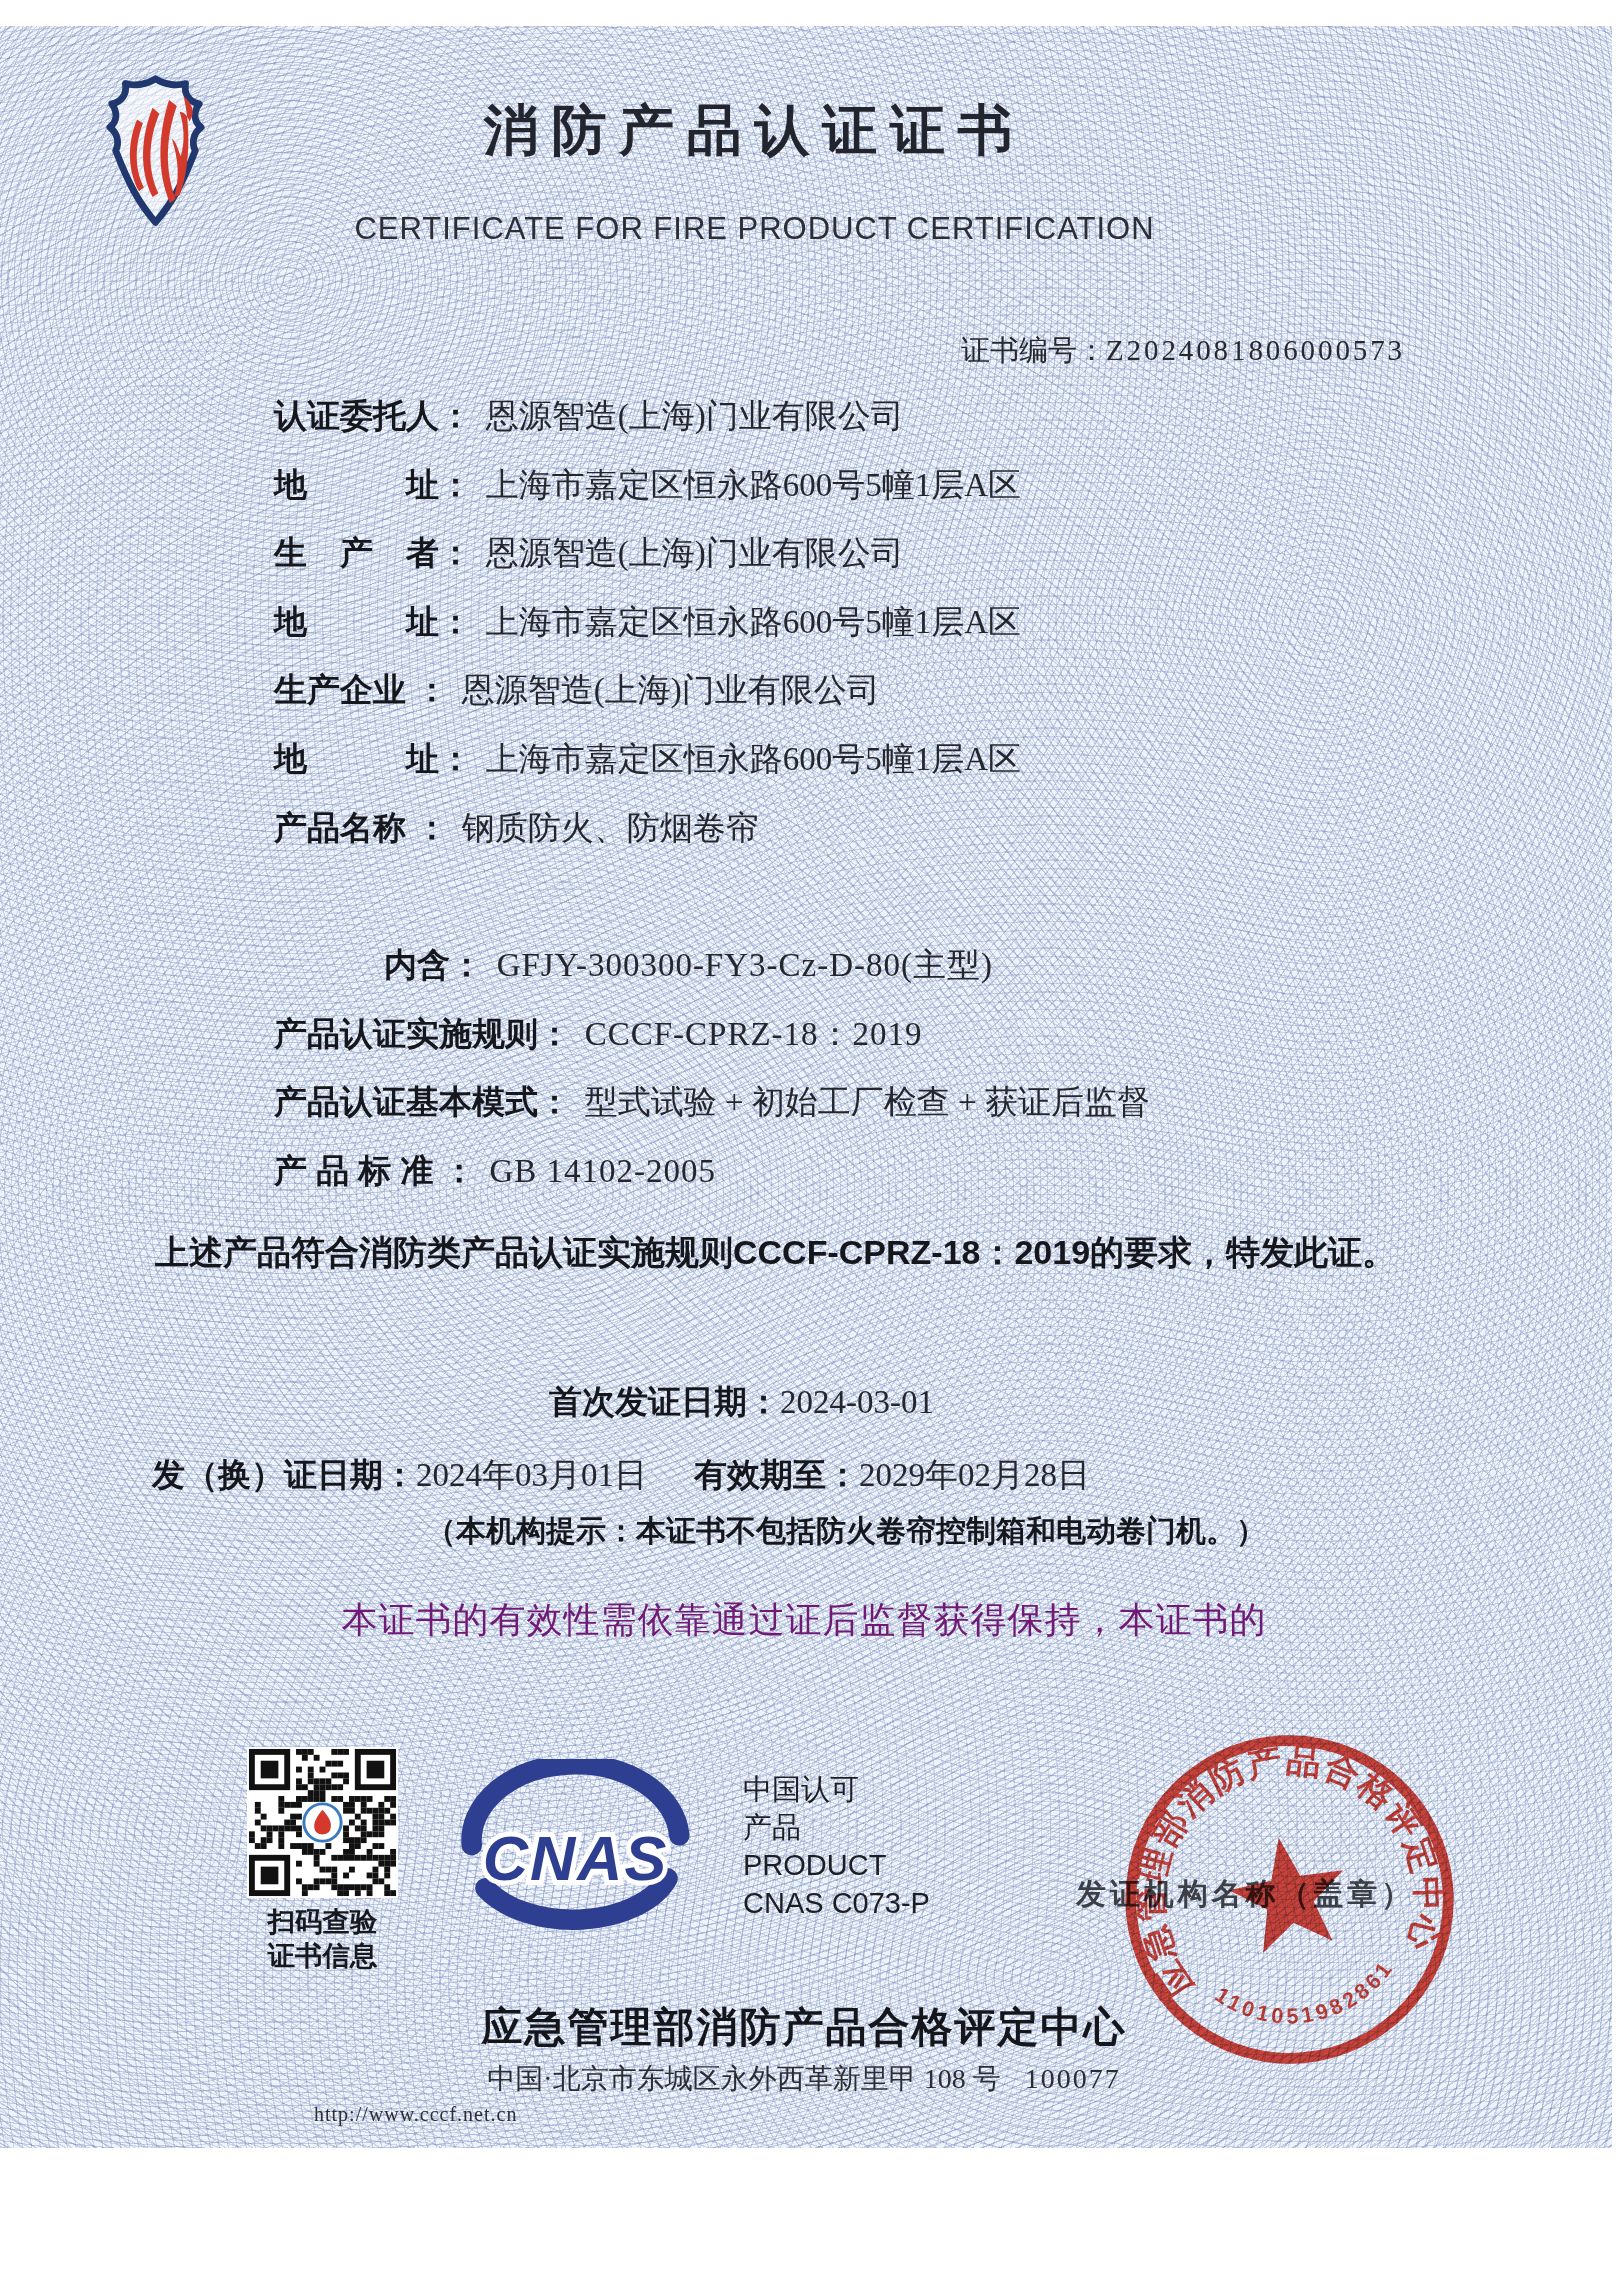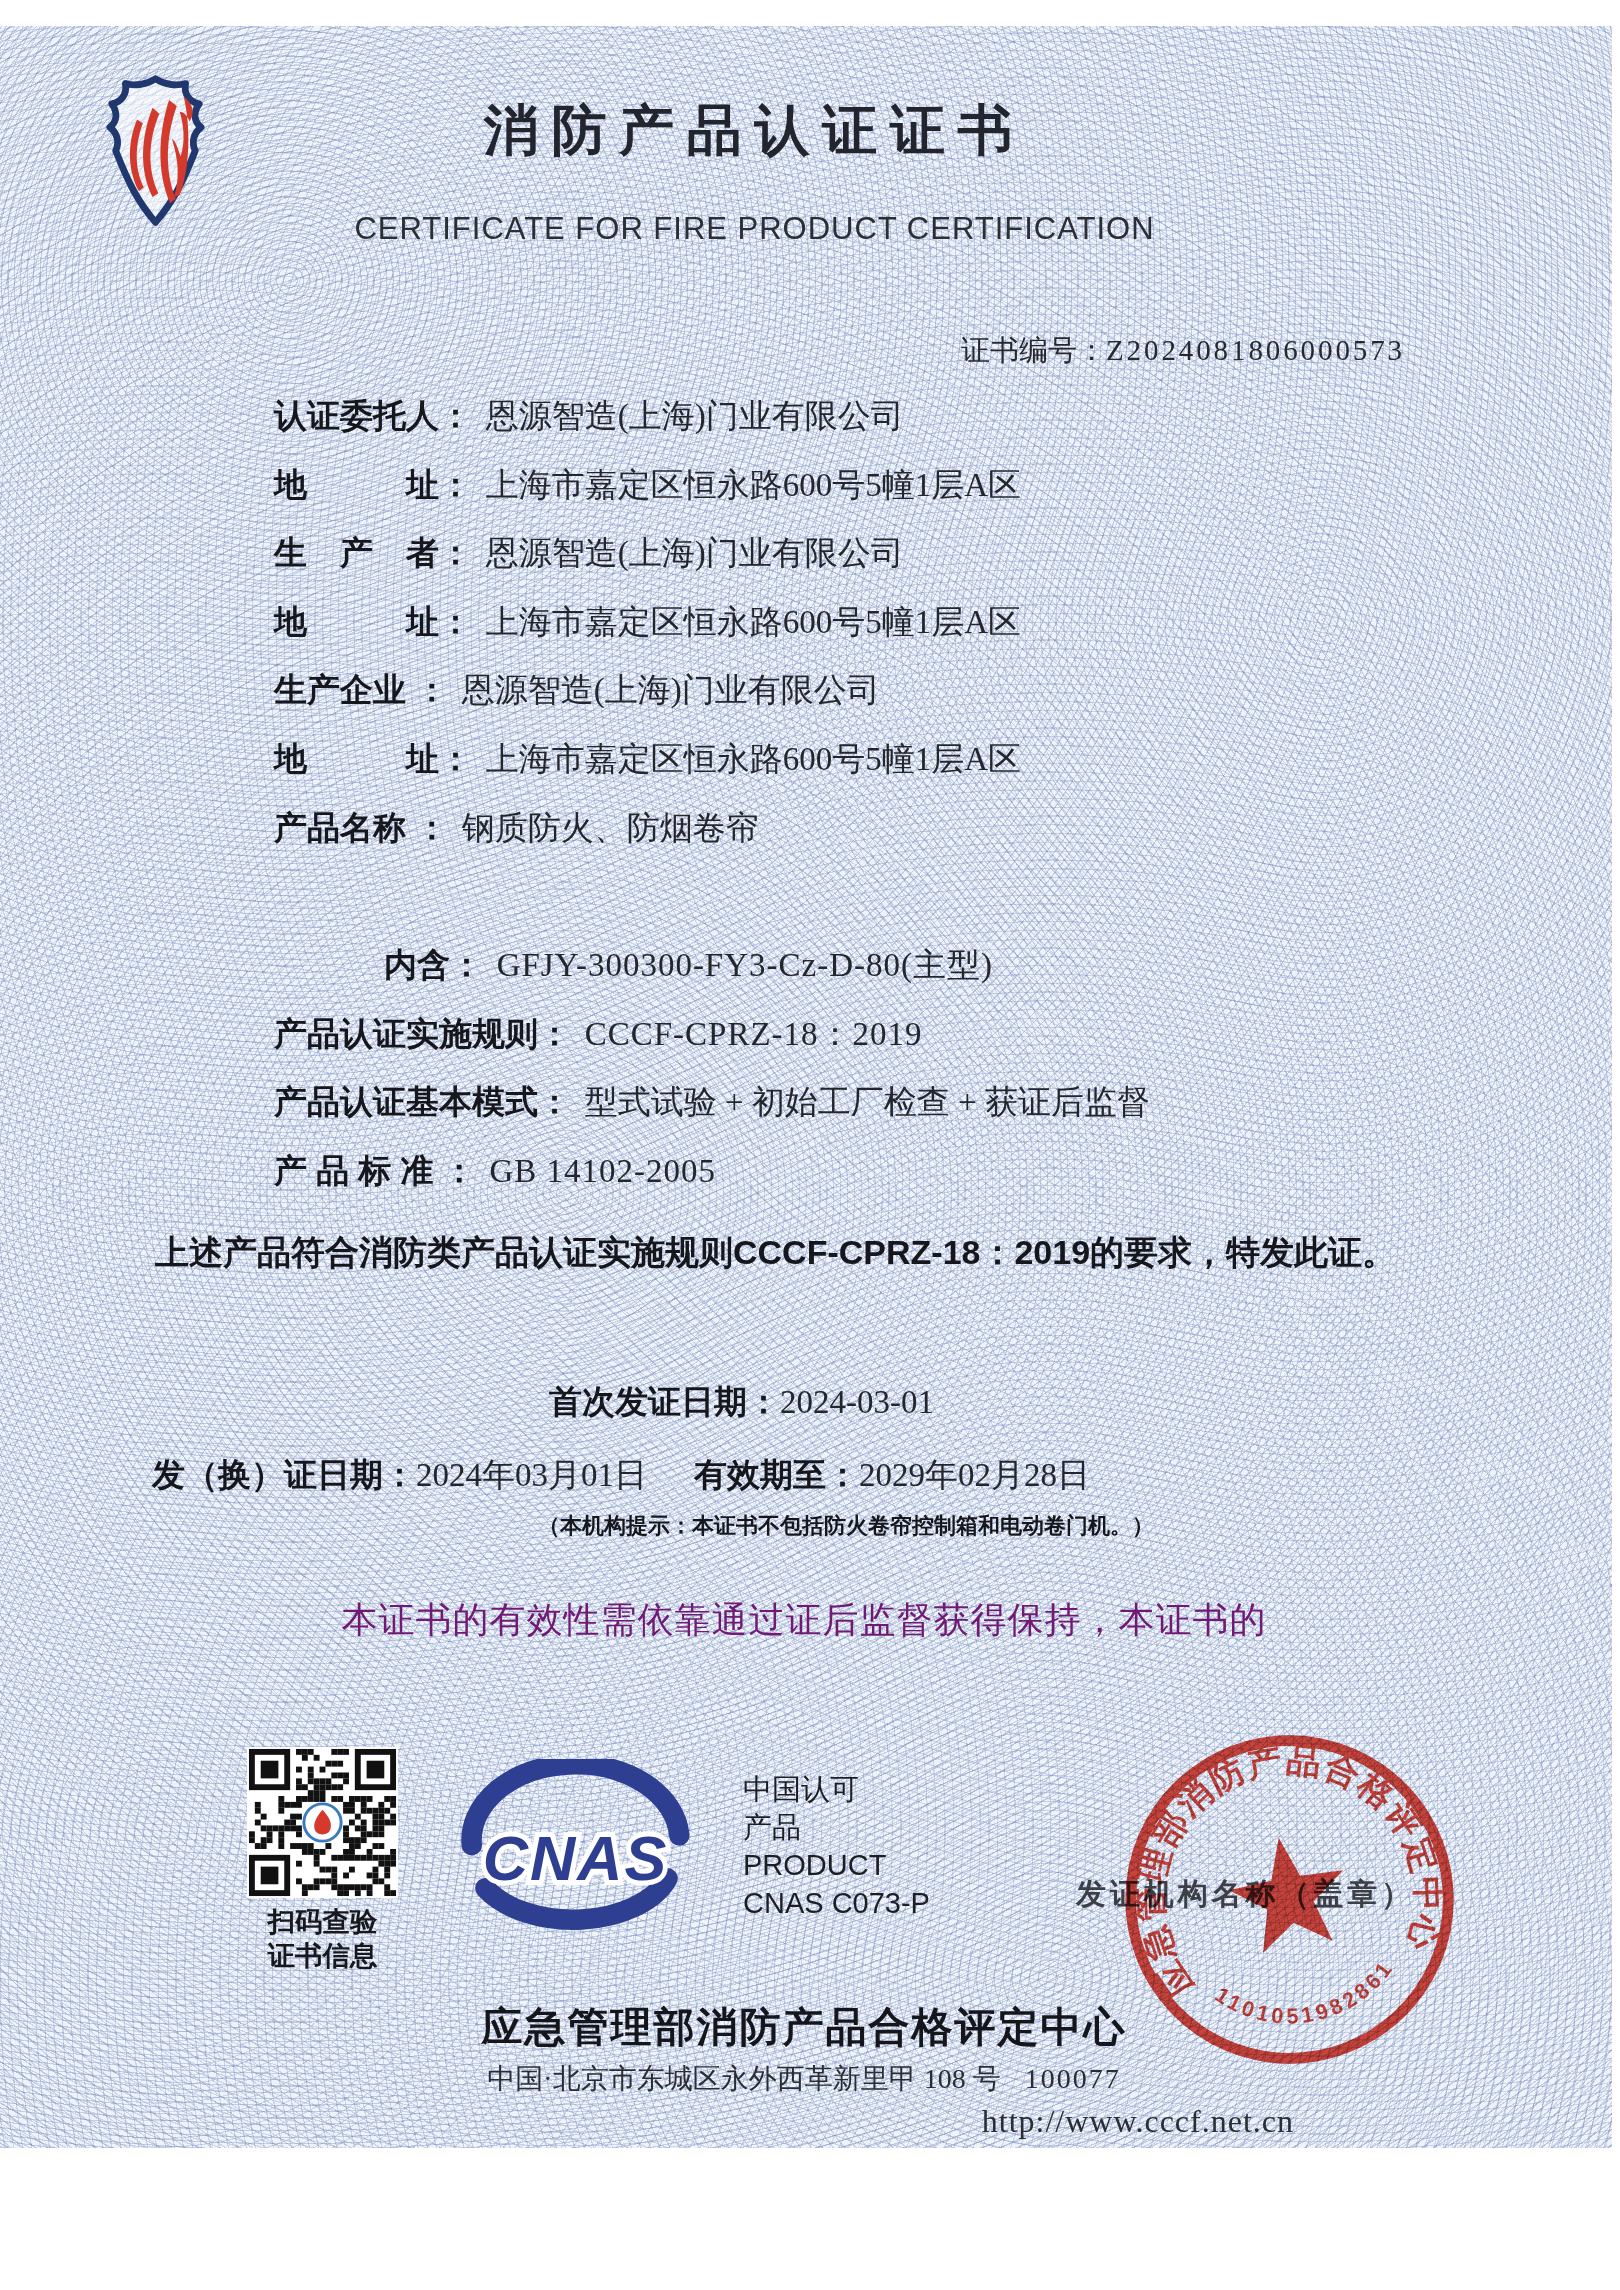--- a/index.html
+++ b/index.html
@@ -34,21 +34,21 @@
   .row-indent{left:384px;}
 
   .statement{top:1221px;left:155px;width:1313px;font-size:34px;font-weight:bold;
     line-height:62px;color:#15171d;text-align:justify;}
 
   .first-issue{top:1380px;left:549px;font-size:33px;white-space:nowrap;}
   .reissue{top:1453px;left:152px;font-size:33px;white-space:nowrap;}
   .lblb{font-weight:bold;color:#15171d;}
   .valn{font-family:"Liberation Serif","DejaVu Serif",serif;color:#24262d;}
   .gap-left{margin-left:47px;}
-  .note{top:1511px;left:356px;width:980px;text-align:center;font-size:22px;font-weight:bold;color:#15171d;}
+  .note{top:1511px;left:356px;width:980px;text-align:center;font-size:30px;font-weight:bold;color:#15171d;}
 
   .validity1{top:1596px;left:216px;width:1176px;text-align:center;font-size:36px;color:#701a75;
     font-family:"Liberation Serif","DejaVu Serif",serif;letter-spacing:1px;}
   .validity2{top:1660px;left:216px;width:1176px;text-align:center;font-size:36px;color:#17191f;
     font-family:"Liberation Serif","DejaVu Serif",serif;letter-spacing:1px;}
 
   .qr{top:1747px;left:247px;width:151px;height:151px;}
   .qr-caption{top:1905px;left:247px;width:151px;text-align:center;font-size:27.4px;line-height:34px;
     font-weight:600;color:#16181d;}
 
@@ -58,21 +58,21 @@
   .seal-label{top:1874px;left:1076px;font-size:30px;font-weight:600;letter-spacing:3.9px;
     color:#3c4046;font-family:"Liberation Serif","DejaVu Serif",serif;z-index:2;}
   .stamp{top:1727px;left:1117px;width:345px;height:345px;z-index:3;
     transform:rotate(-10deg);opacity:.93;mix-blend-mode:multiply;}
 
   .footer-org{top:2000px;left:314px;width:980px;text-align:center;font-size:41px;font-weight:bold;
     letter-spacing:2px;color:#14161c;}
   .footer-addr{top:2060px;left:314px;width:980px;text-align:center;font-size:28px;color:#2a2d33;
     font-family:"Liberation Serif","DejaVu Serif",serif;}
   .footer-addr .zip{margin-left:24px;letter-spacing:2px;}
-  .footer-url{top:2103px;left:314px;width:980px;text-align:right;font-size:32px;color:#2a2d33;
+  .footer-url{top:2103px;left:314px;width:980px;text-align:left;font-size:20px;color:#2a2d33;
     font-family:"Liberation Serif","DejaVu Serif",serif;letter-spacing:1px;}
 </style>
 </head>
 <body>
 
 <div class="page">
 
   <svg class="abs" style="top:69px;left:86px" width="137" height="165" viewBox="0 0 140 170">
     <path d="M71 10 C 62 16 50 18 40 15 C 42 26 36 34 26 36 C 32 44 32 54 24 60 C 32 66 34 76 30 84 C 44 120 54 138 71 158 C 88 138 98 120 112 84 C 108 76 110 66 118 60 C 110 54 110 44 116 36 C 106 34 100 26 102 15 C 92 18 80 16 71 10 Z" fill="rgba(255,255,255,.55)" stroke="#20386e" stroke-width="7" stroke-linejoin="round"></path>
     <path d="M52 52 C 42 76 42 104 54 126 L 59 122 C 49 102 50 78 58 56 Z" fill="#d23a2e"></path>

